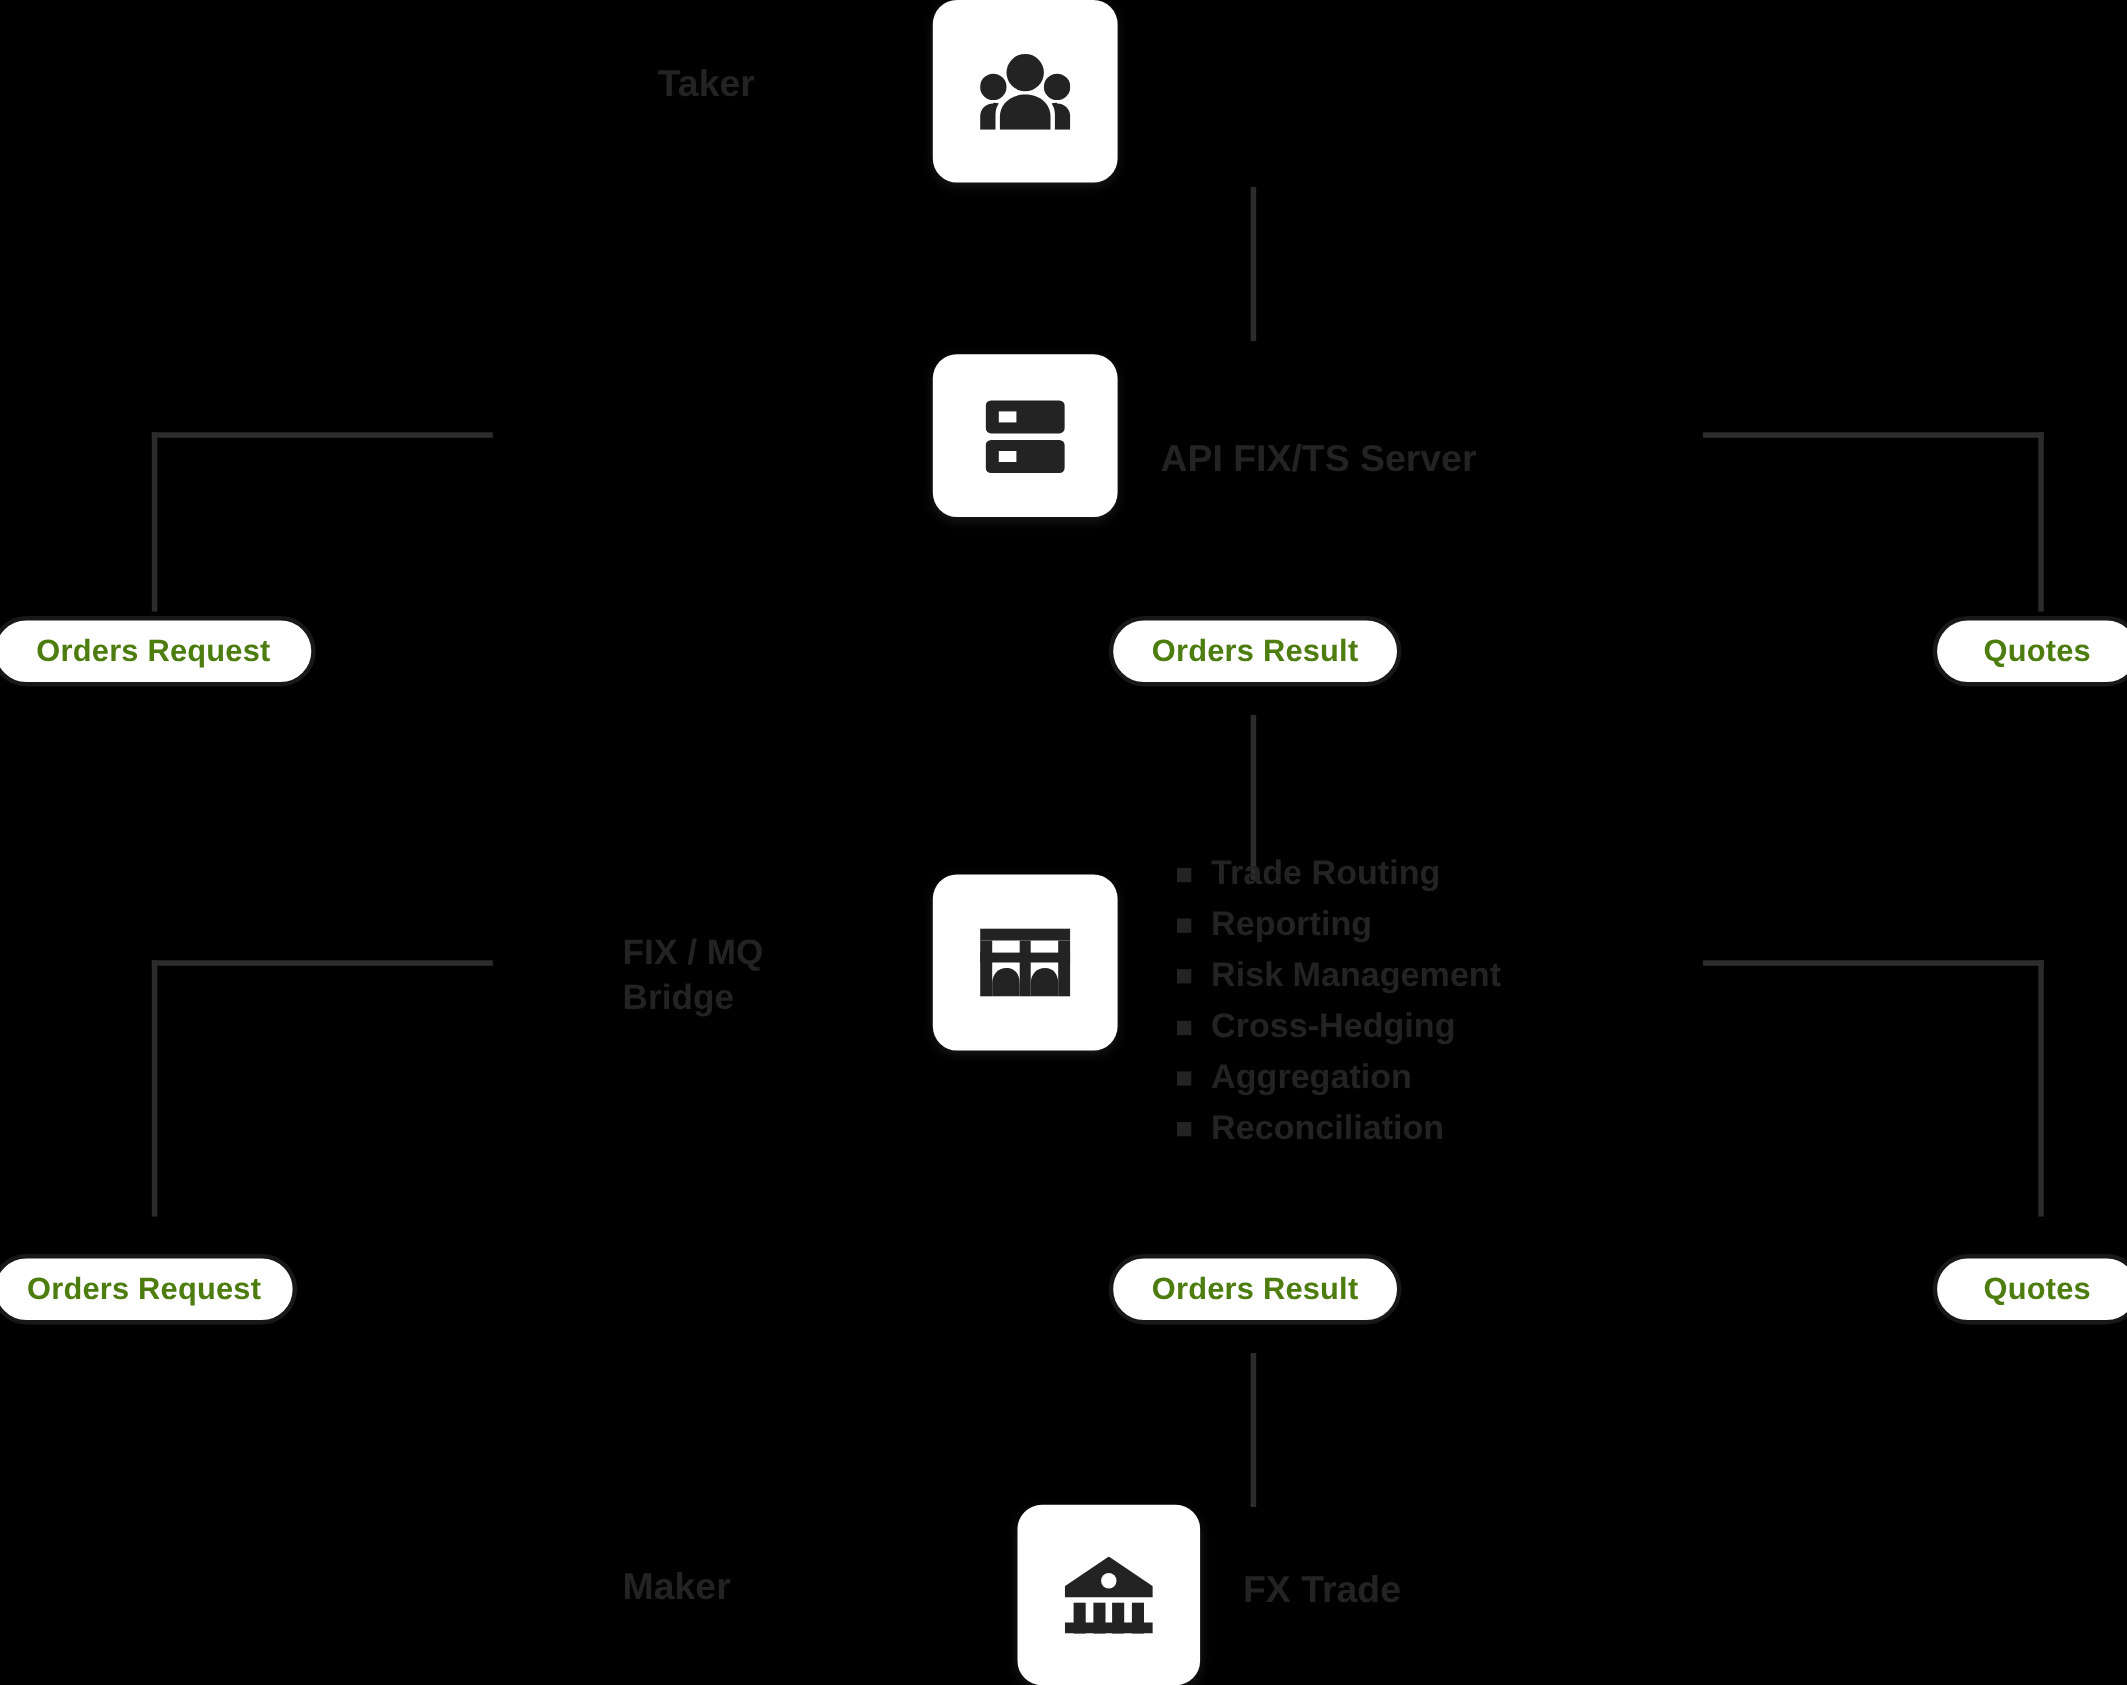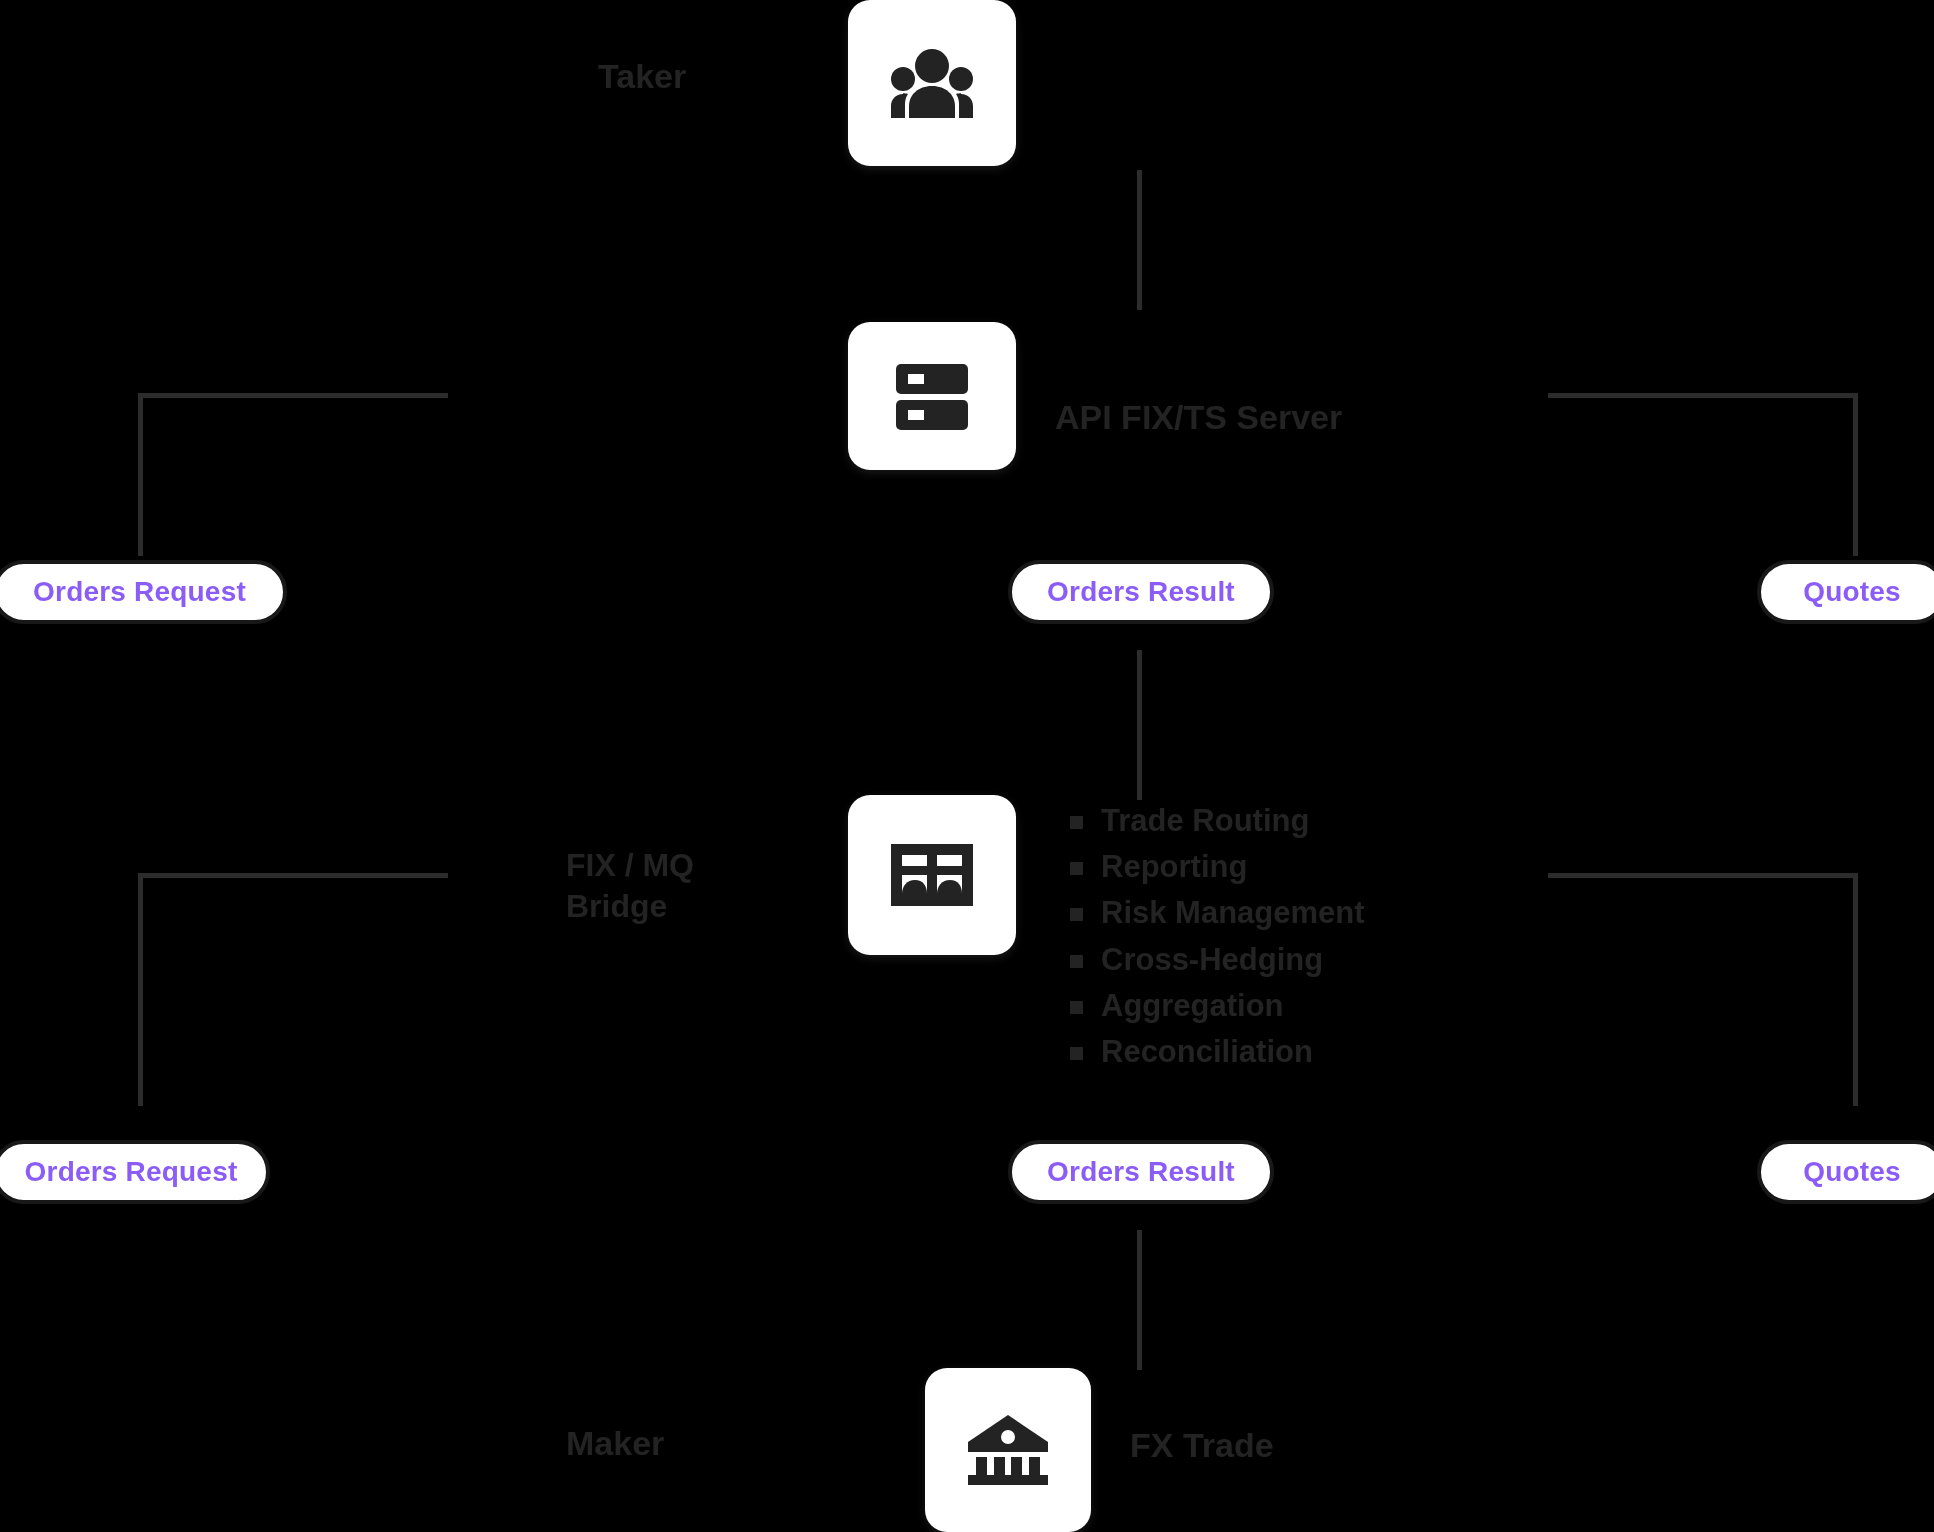--- a/index.html
+++ b/index.html
@@ -29,21 +29,21 @@
     position:absolute;
     background:#ffffff;
     border:4px solid #181818;
     border-radius:40px;
     height:64px;
     display:flex;align-items:center;justify-content:center;
     padding:0 30px;
     box-sizing:border-box;
   }
   .pill span{
-    color:#8b5cf6;
+    color:#4d7c0f;
     font-size:28px;
     font-weight:700;
     letter-spacing:.2px;
     white-space:nowrap;
   }
 
   
   .dim{
     position:absolute;
     color:#232323;
@@ -141,21 +141,21 @@
         <rect x="0" y="11" width="11" height="51"></rect>
         <rect x="36" y="11" width="10" height="51"></rect>
         <rect x="71" y="11" width="11" height="51"></rect>
         <rect x="0" y="22" width="82" height="9"></rect>
         <path d="M11 62V50c0-8 5-14 13-14s12 6 12 14v12z"></path>
         <path d="M46 62V50c0-8 5-14 13-14s12 6 12 14v12z"></path>
       </svg>
     </span>
   </div>
 
-  <div class="bullets" style="left:1070px;top:802px;">
+  <div class="bullets" style="left:1070px;top:775px;">
     <div class="bullet">
       <span class="dot"></span>
       <span class="btxt">Trade Routing</span>
     </div>
     <div class="bullet">
       <span class="dot"></span>
       <span class="btxt">Reporting</span>
     </div>
     <div class="bullet">
       <span class="dot"></span>

